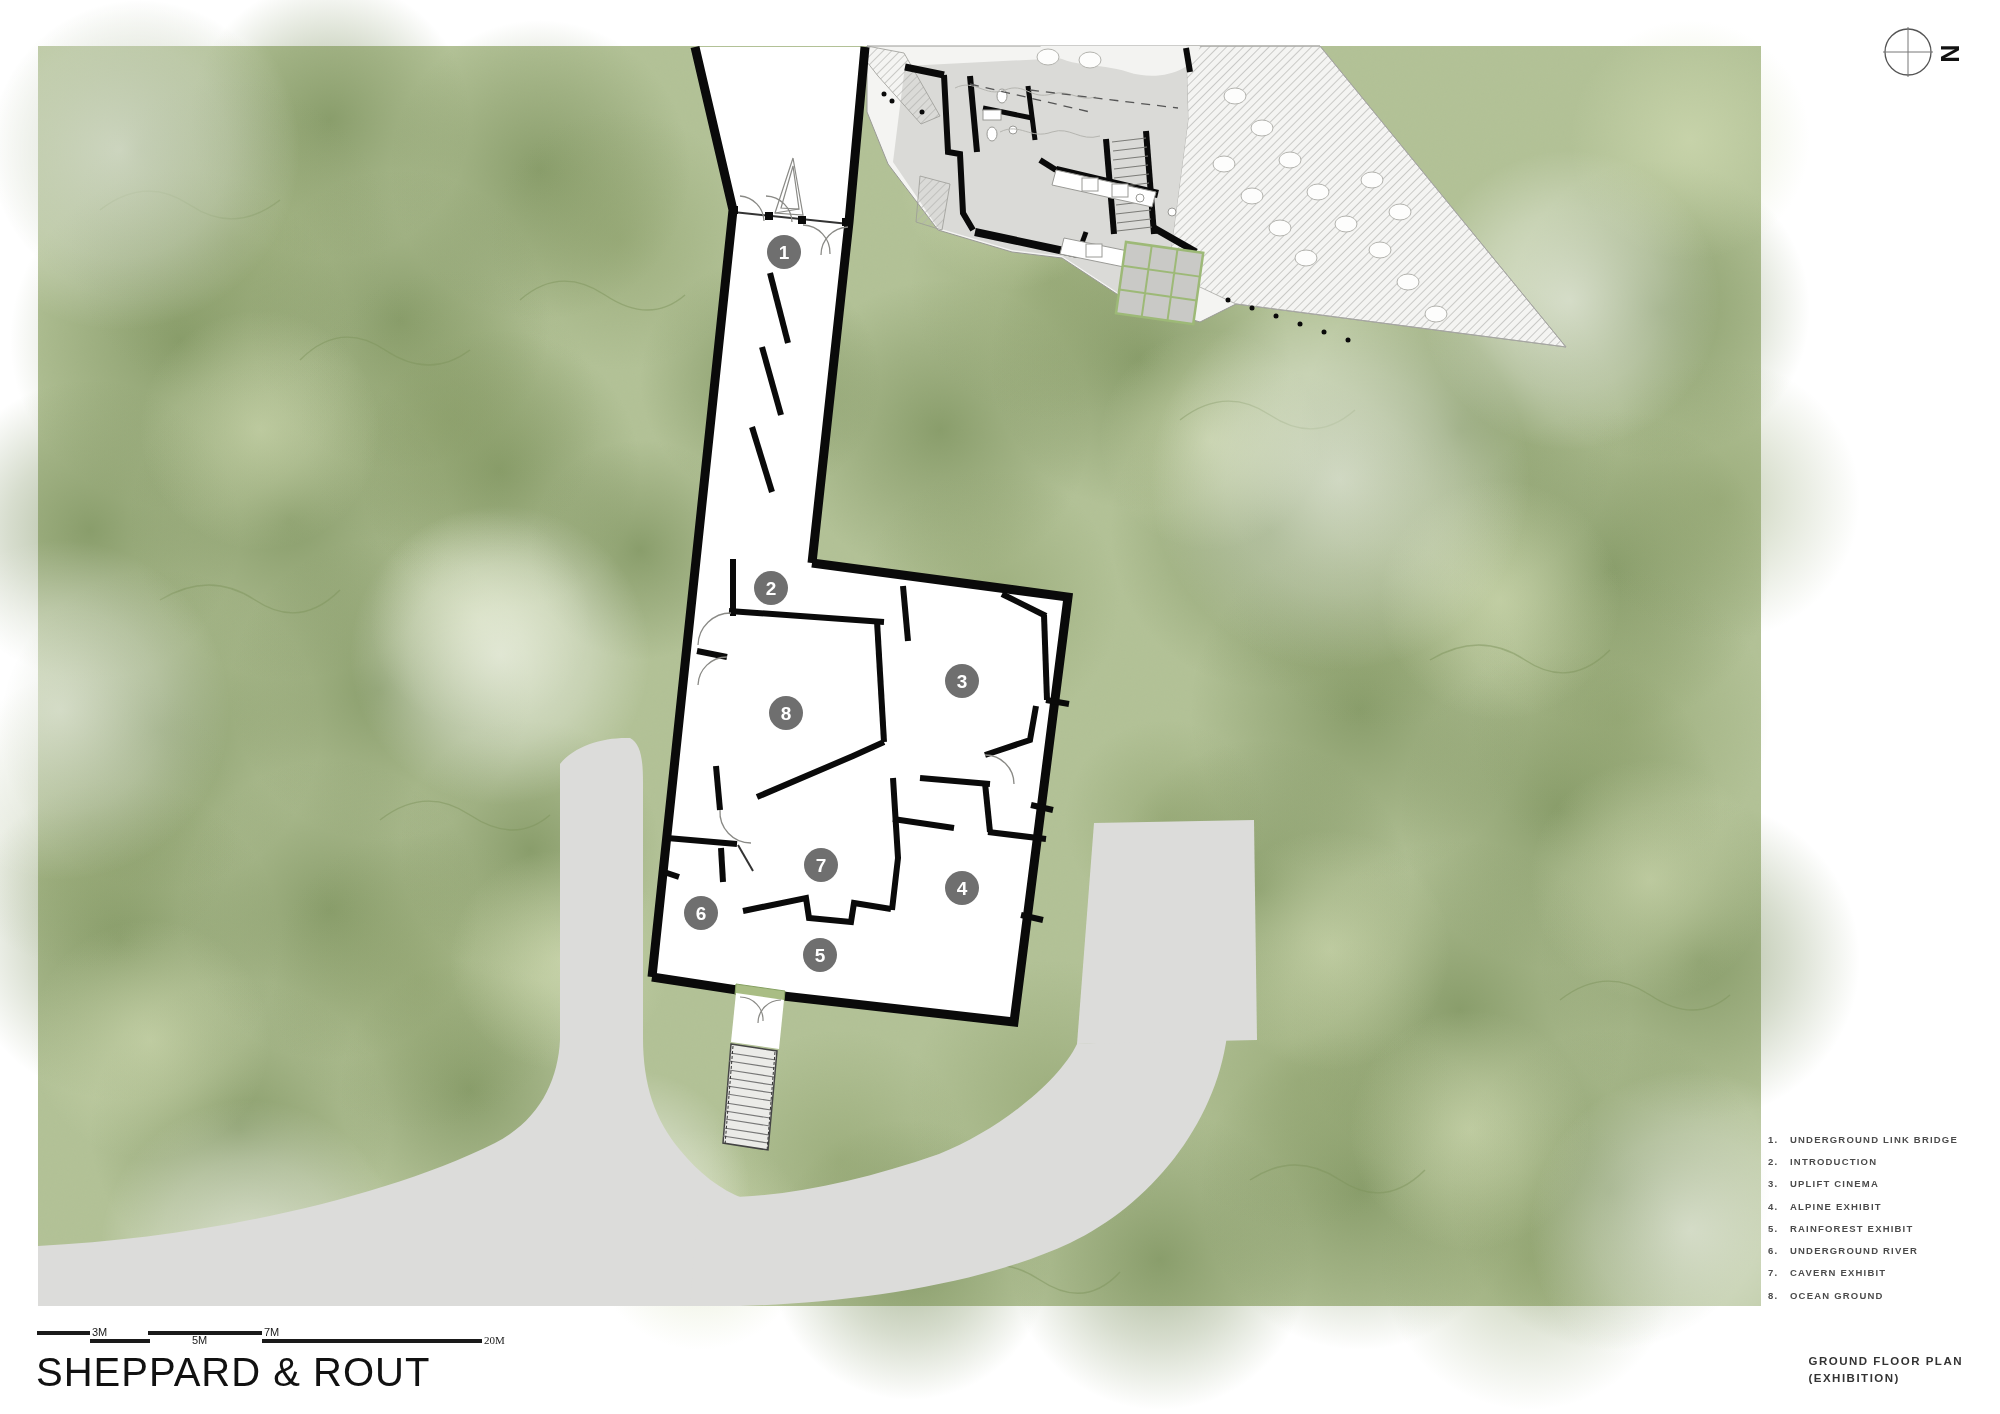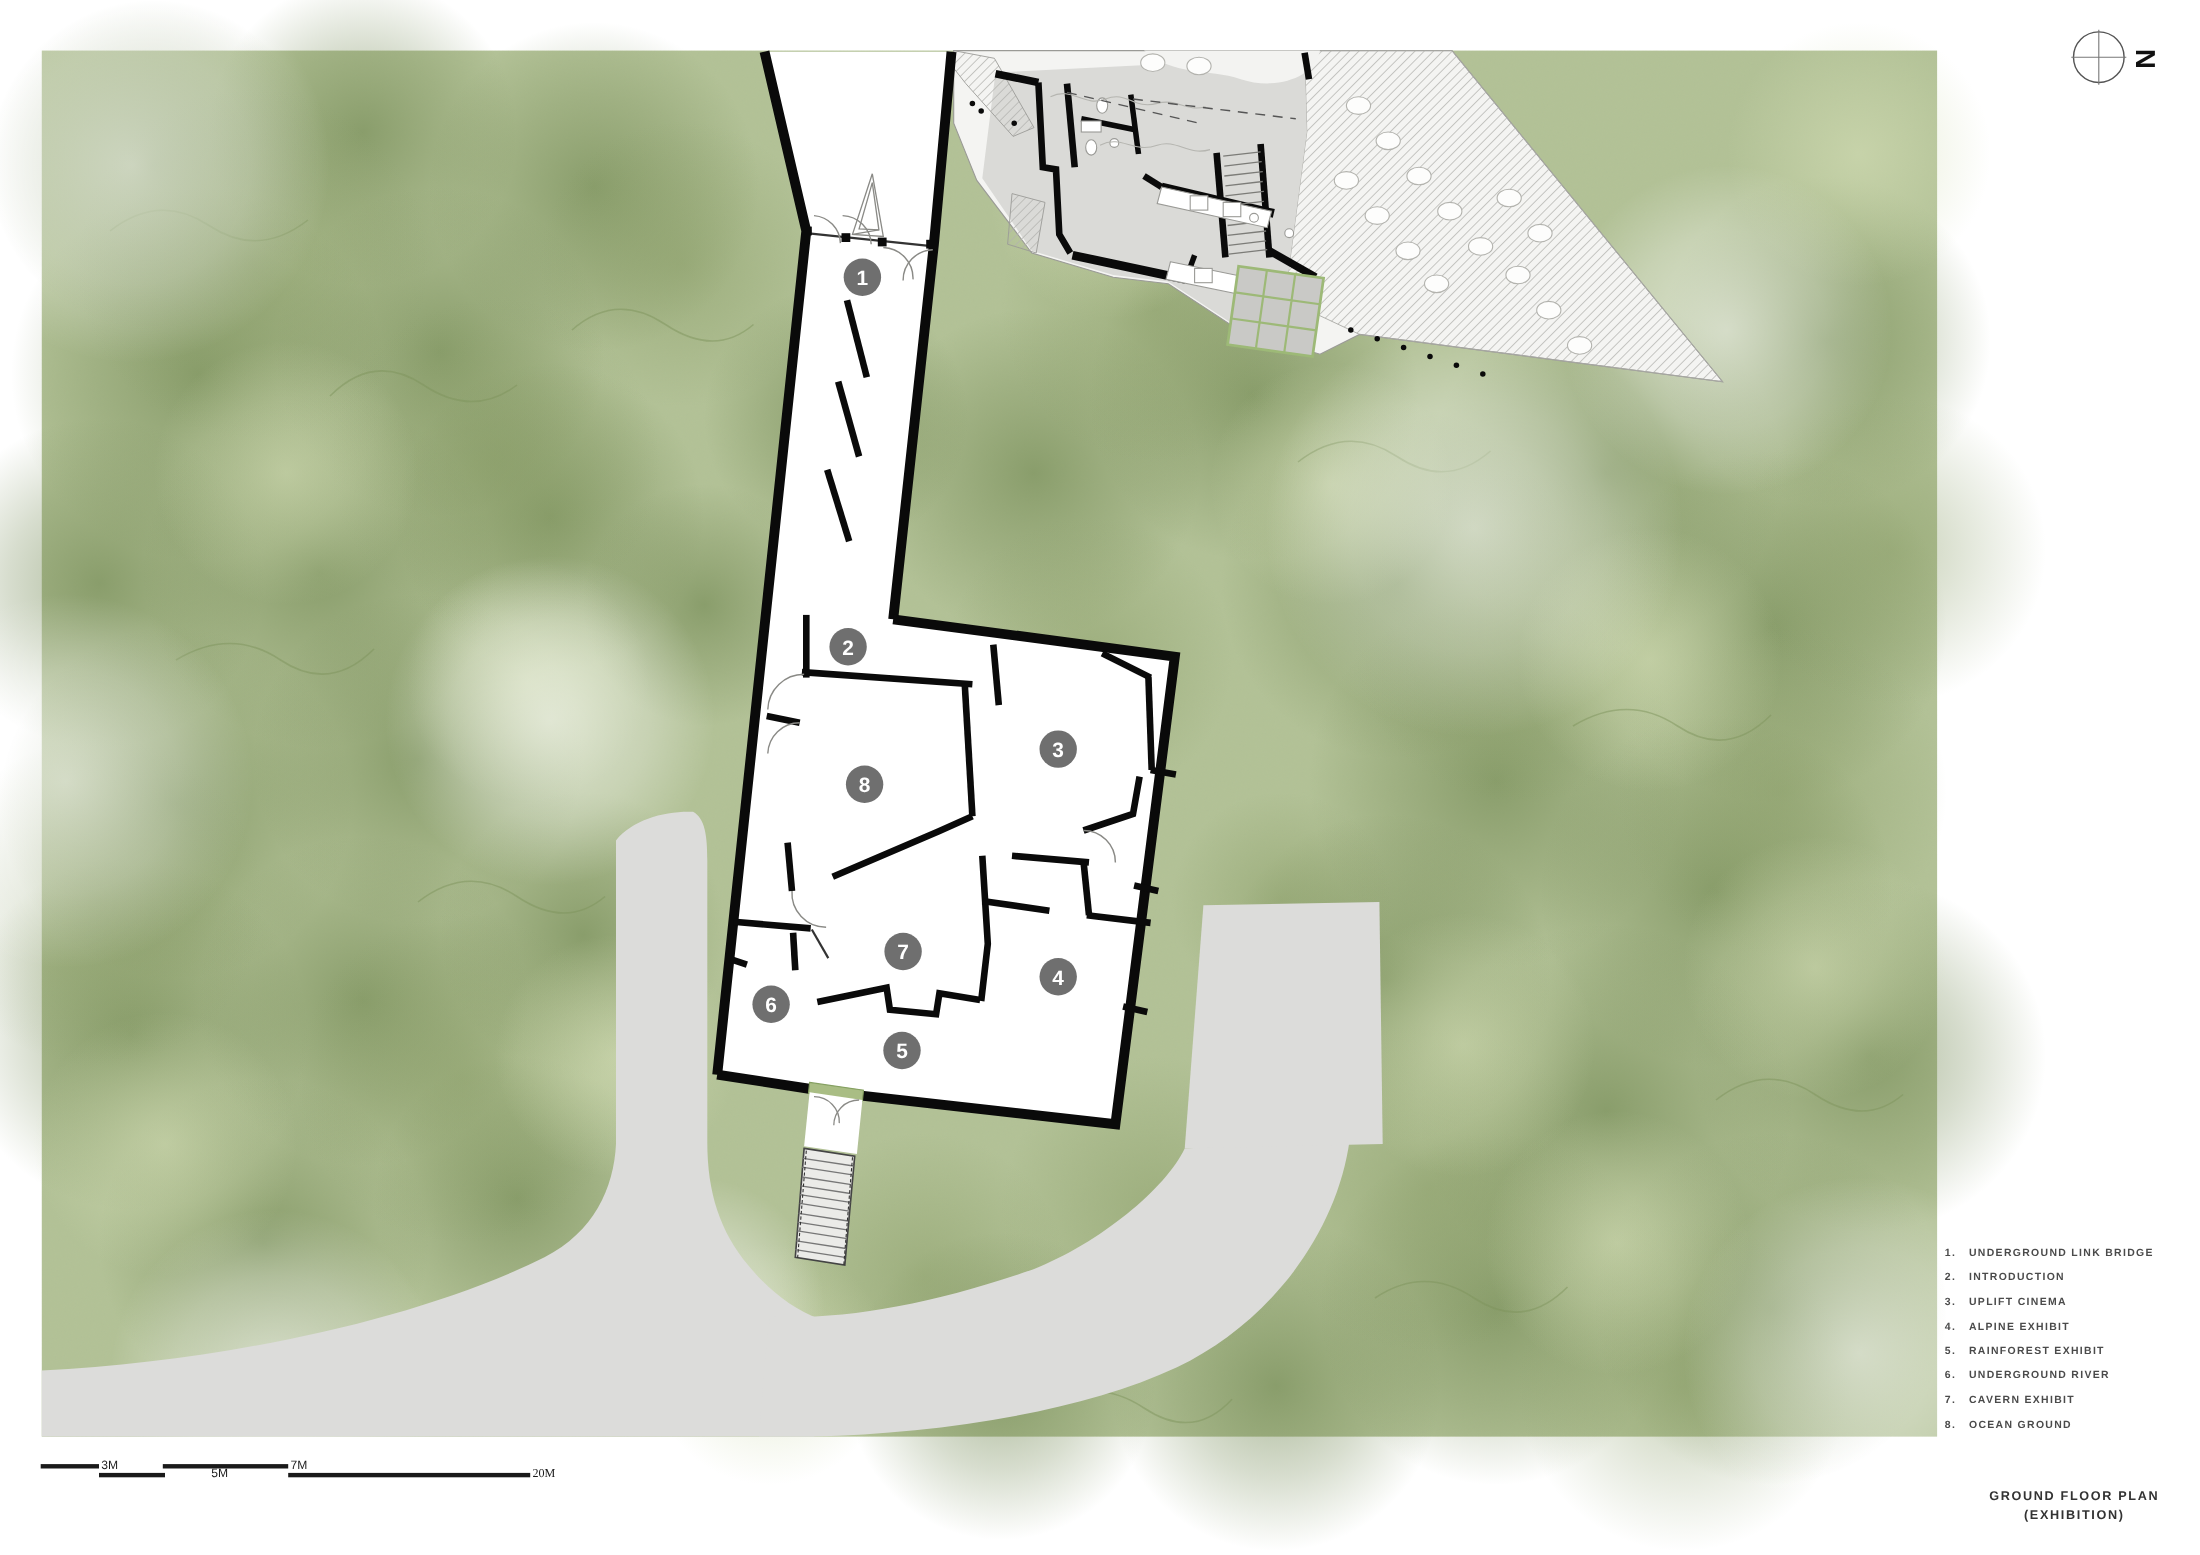--- a/index.html
+++ b/index.html
@@ -3,21 +3,21 @@
 <meta charset="utf-8">
 <style>
   html,body{margin:0;padding:0;background:#fff;}
   .sheet{position:relative;width:2000px;height:1414px;background:#fff;overflow:hidden;
          font-family:"Liberation Sans",sans-serif;color:#222;}
   .plan-svg{position:absolute;left:0;top:0;}
   
   .firm-title{position:absolute;left:36px;top:1350px;font-size:40px;letter-spacing:1px;color:#111;white-space:nowrap;}
   .project-title{position:absolute;left:400px;top:1361px;width:1170px;text-align:center;
                  font-size:13px;font-weight:bold;letter-spacing:0.72em;color:#1a1a1a;white-space:nowrap;}
-  .drawing-title{position:absolute;right:37px;top:1353px;text-align:center;
+  .drawing-title{position:absolute;right:37px;top:1353px;text-align:left;
                  font-size:11.5px;font-weight:bold;letter-spacing:1.5px;color:#333;line-height:17px;}
   
   .legend{position:absolute;left:1768px;top:1128px;font-size:9.5px;letter-spacing:1.2px;
           color:#4b4b4b;font-weight:bold;}
   .legend-row{display:flex;height:22.3px;align-items:center;}
   .legend-num{width:22px;flex:0 0 22px;}
   .legend-label{white-space:nowrap;}
   
   .scalebar{position:absolute;left:0;top:0;}
   .sb-seg{position:absolute;height:4px;background:#1a1a1a;}
@@ -450,18 +450,19 @@
   <div class="sb-seg" style="left:37px;top:1331px;width:53px;"></div>
   <div class="sb-label" style="left:92px;top:1326px;">3M</div>
   <div class="sb-seg" style="left:90px;top:1339px;width:60px;"></div>
   <div class="sb-label" style="left:152px;top:1334px;padding-left:40px;">5M</div>
   <div class="sb-seg" style="left:148px;top:1331px;width:114px;"></div>
   <div class="sb-label" style="left:264px;top:1326px;">7M</div>
   <div class="sb-seg" style="left:262px;top:1339px;width:220px;"></div>
   <div class="sb-label" style="left:484px;top:1334px;font-family:Liberation Serif, serif;">20M</div>
 </div>
 
+<div class="firm-title">SHEPPARD &amp; ROUT</div>
 <div class="drawing-title">
   <div>GROUND FLOOR PLAN</div>
   <div>(EXHIBITION)</div>
 </div>
 
 </div>
 
 </body></html>

